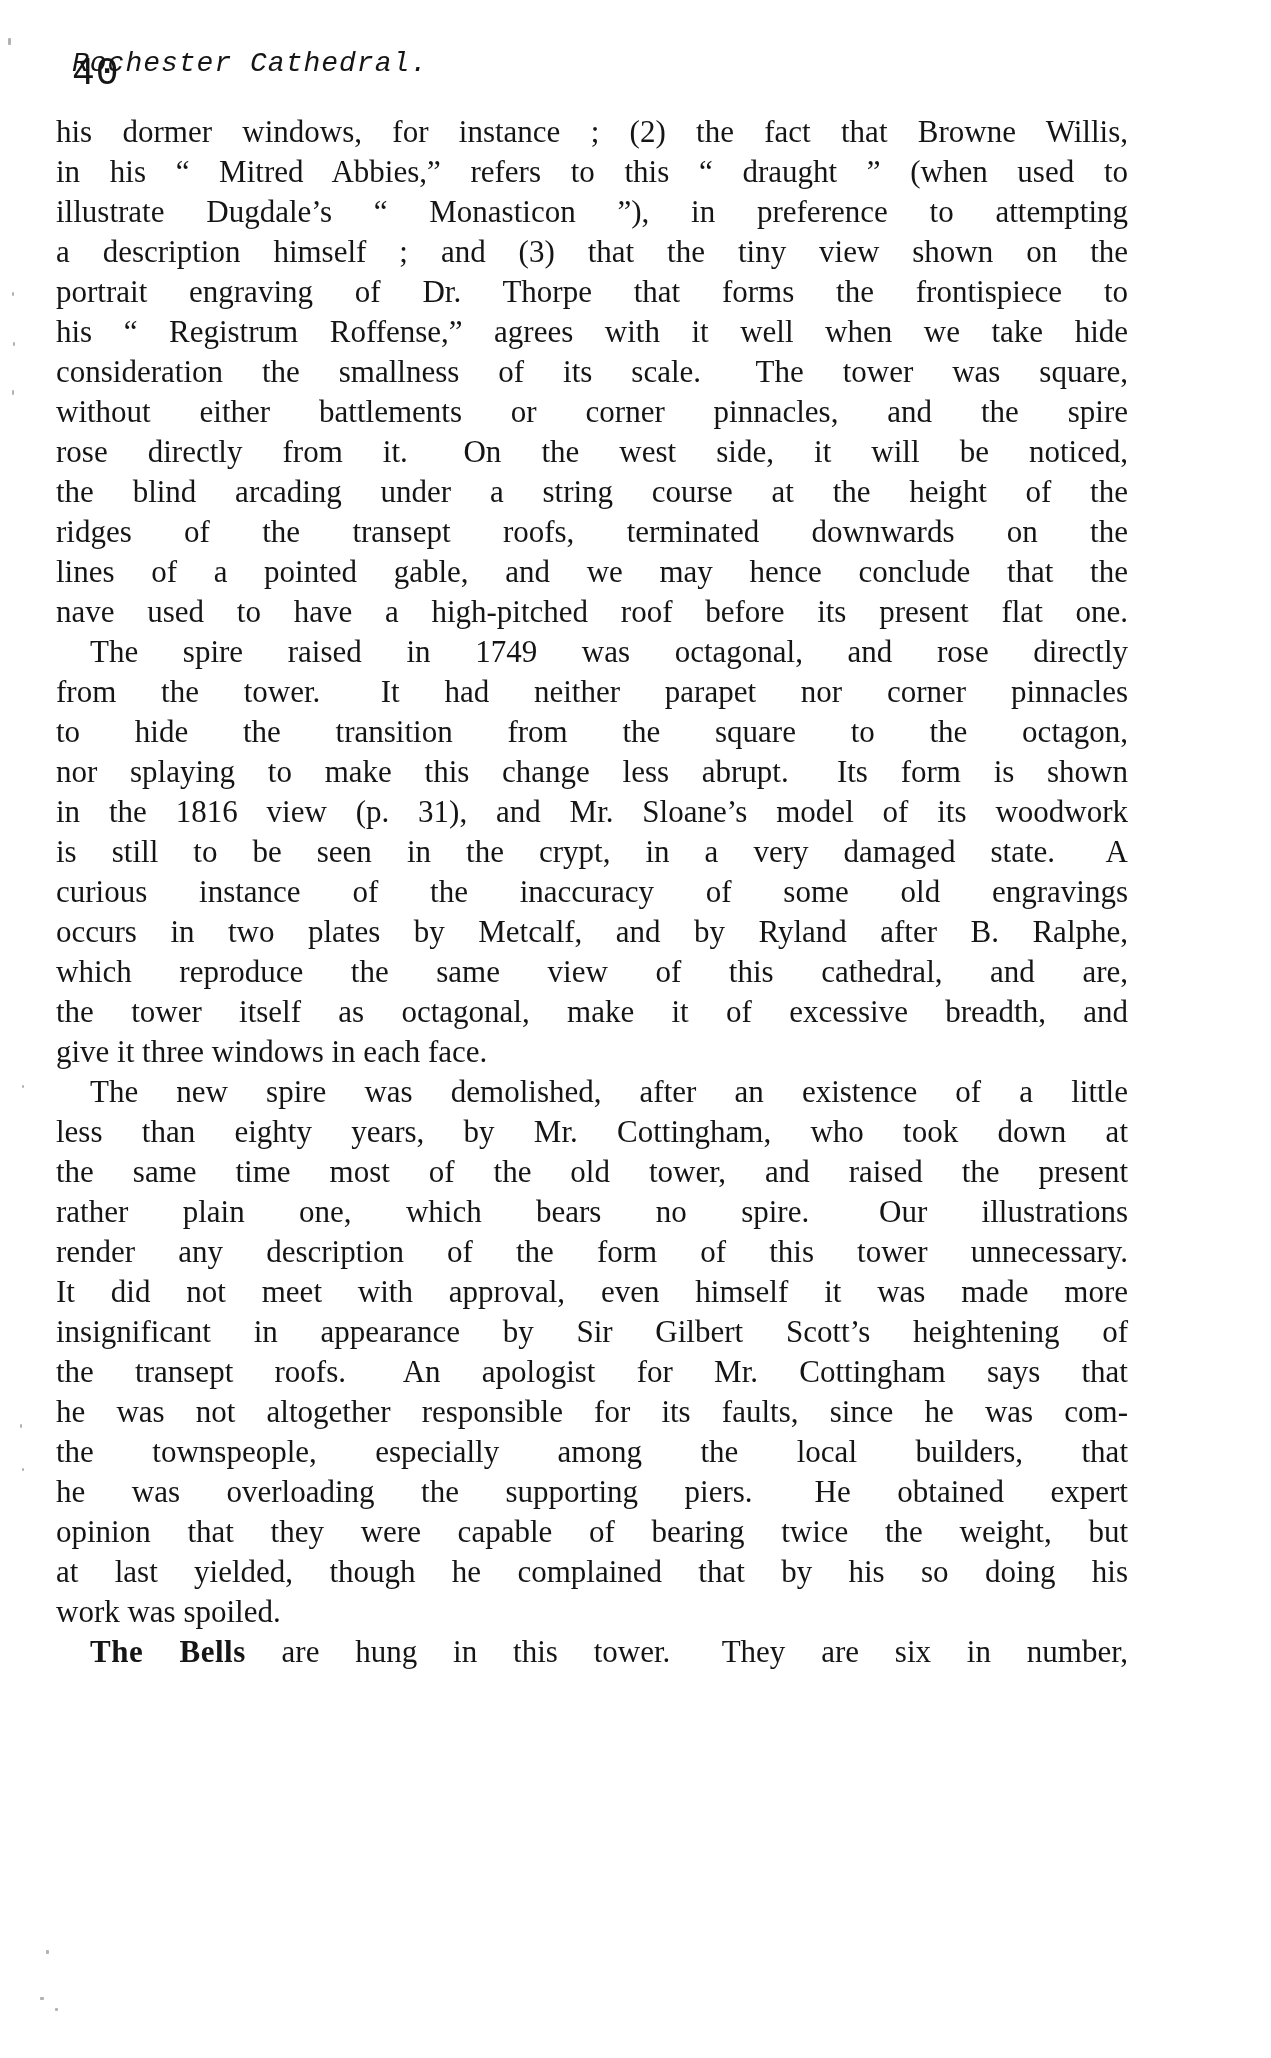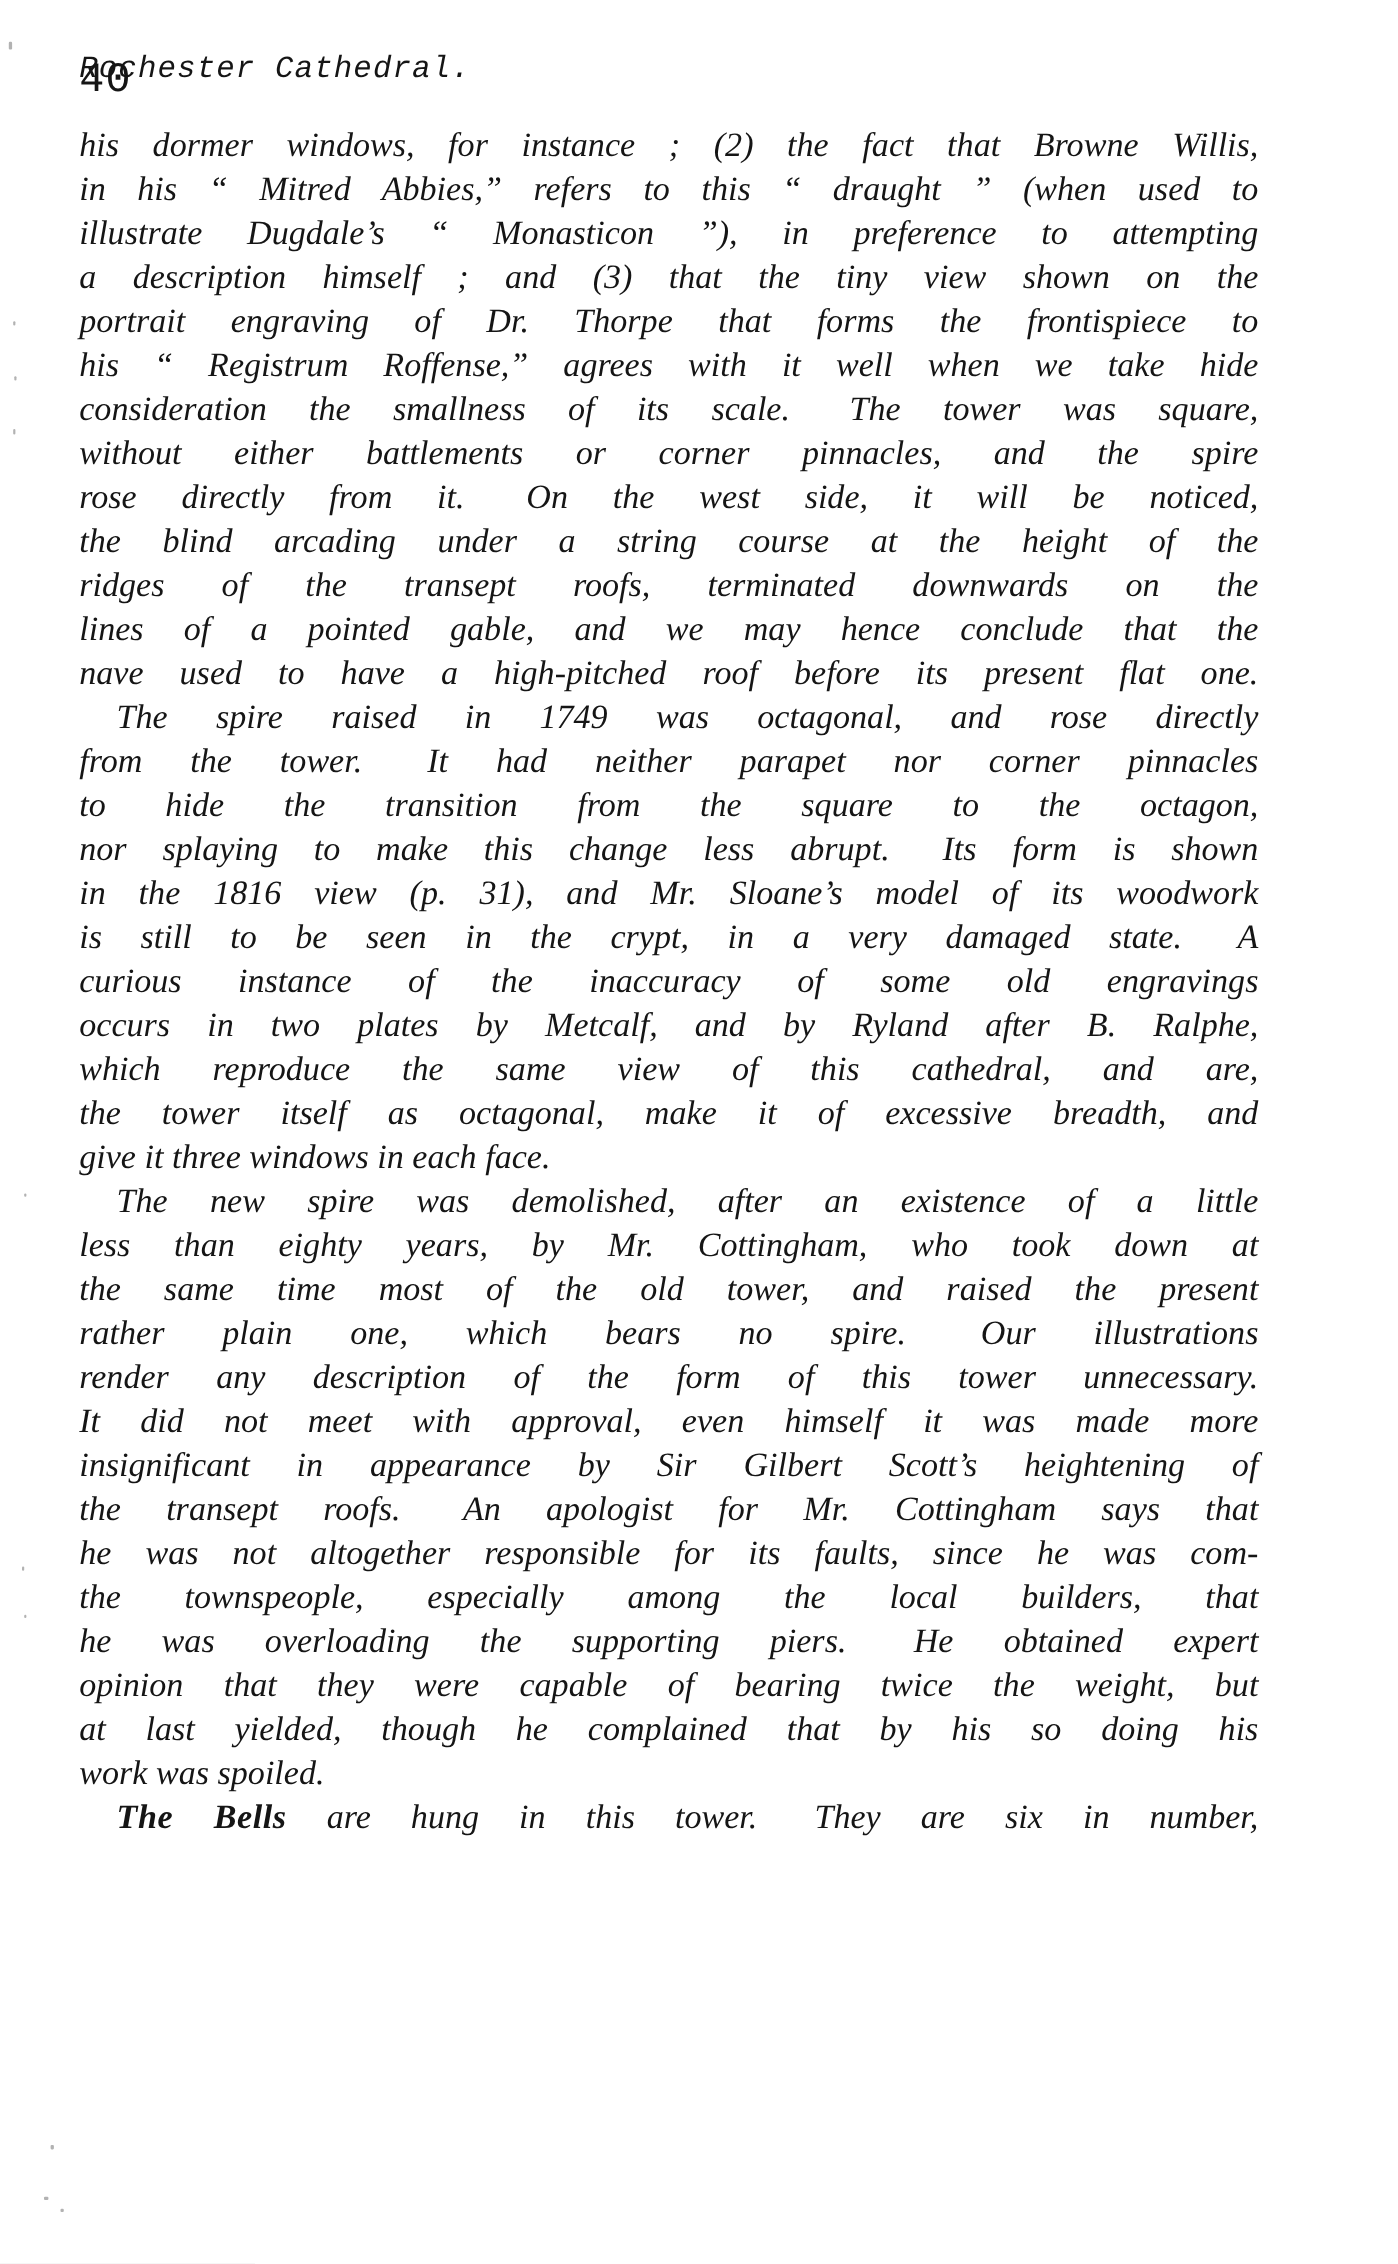--- a/index.html
+++ b/index.html
@@ -37,25 +37,24 @@
     left: 0;
     right: 0;
     top: 0;
     font-style: italic;
     font-size: 28px;
     letter-spacing: 1px;
   }
   .text-block {
     position: absolute;
     top: 112px;
-    left: 72px;
+    left: 56px;
     width: 1072px;
     font-size: 31px;
     line-height: 40px;
-    font-style: italic;
   }
   .paragraph { margin: 0; }
   .line {
     text-align: justify;
     text-align-last: justify;
     white-space: normal;
     height: 40px;
     overflow: visible;
   }
   .line.flush { text-align-last: left; }

